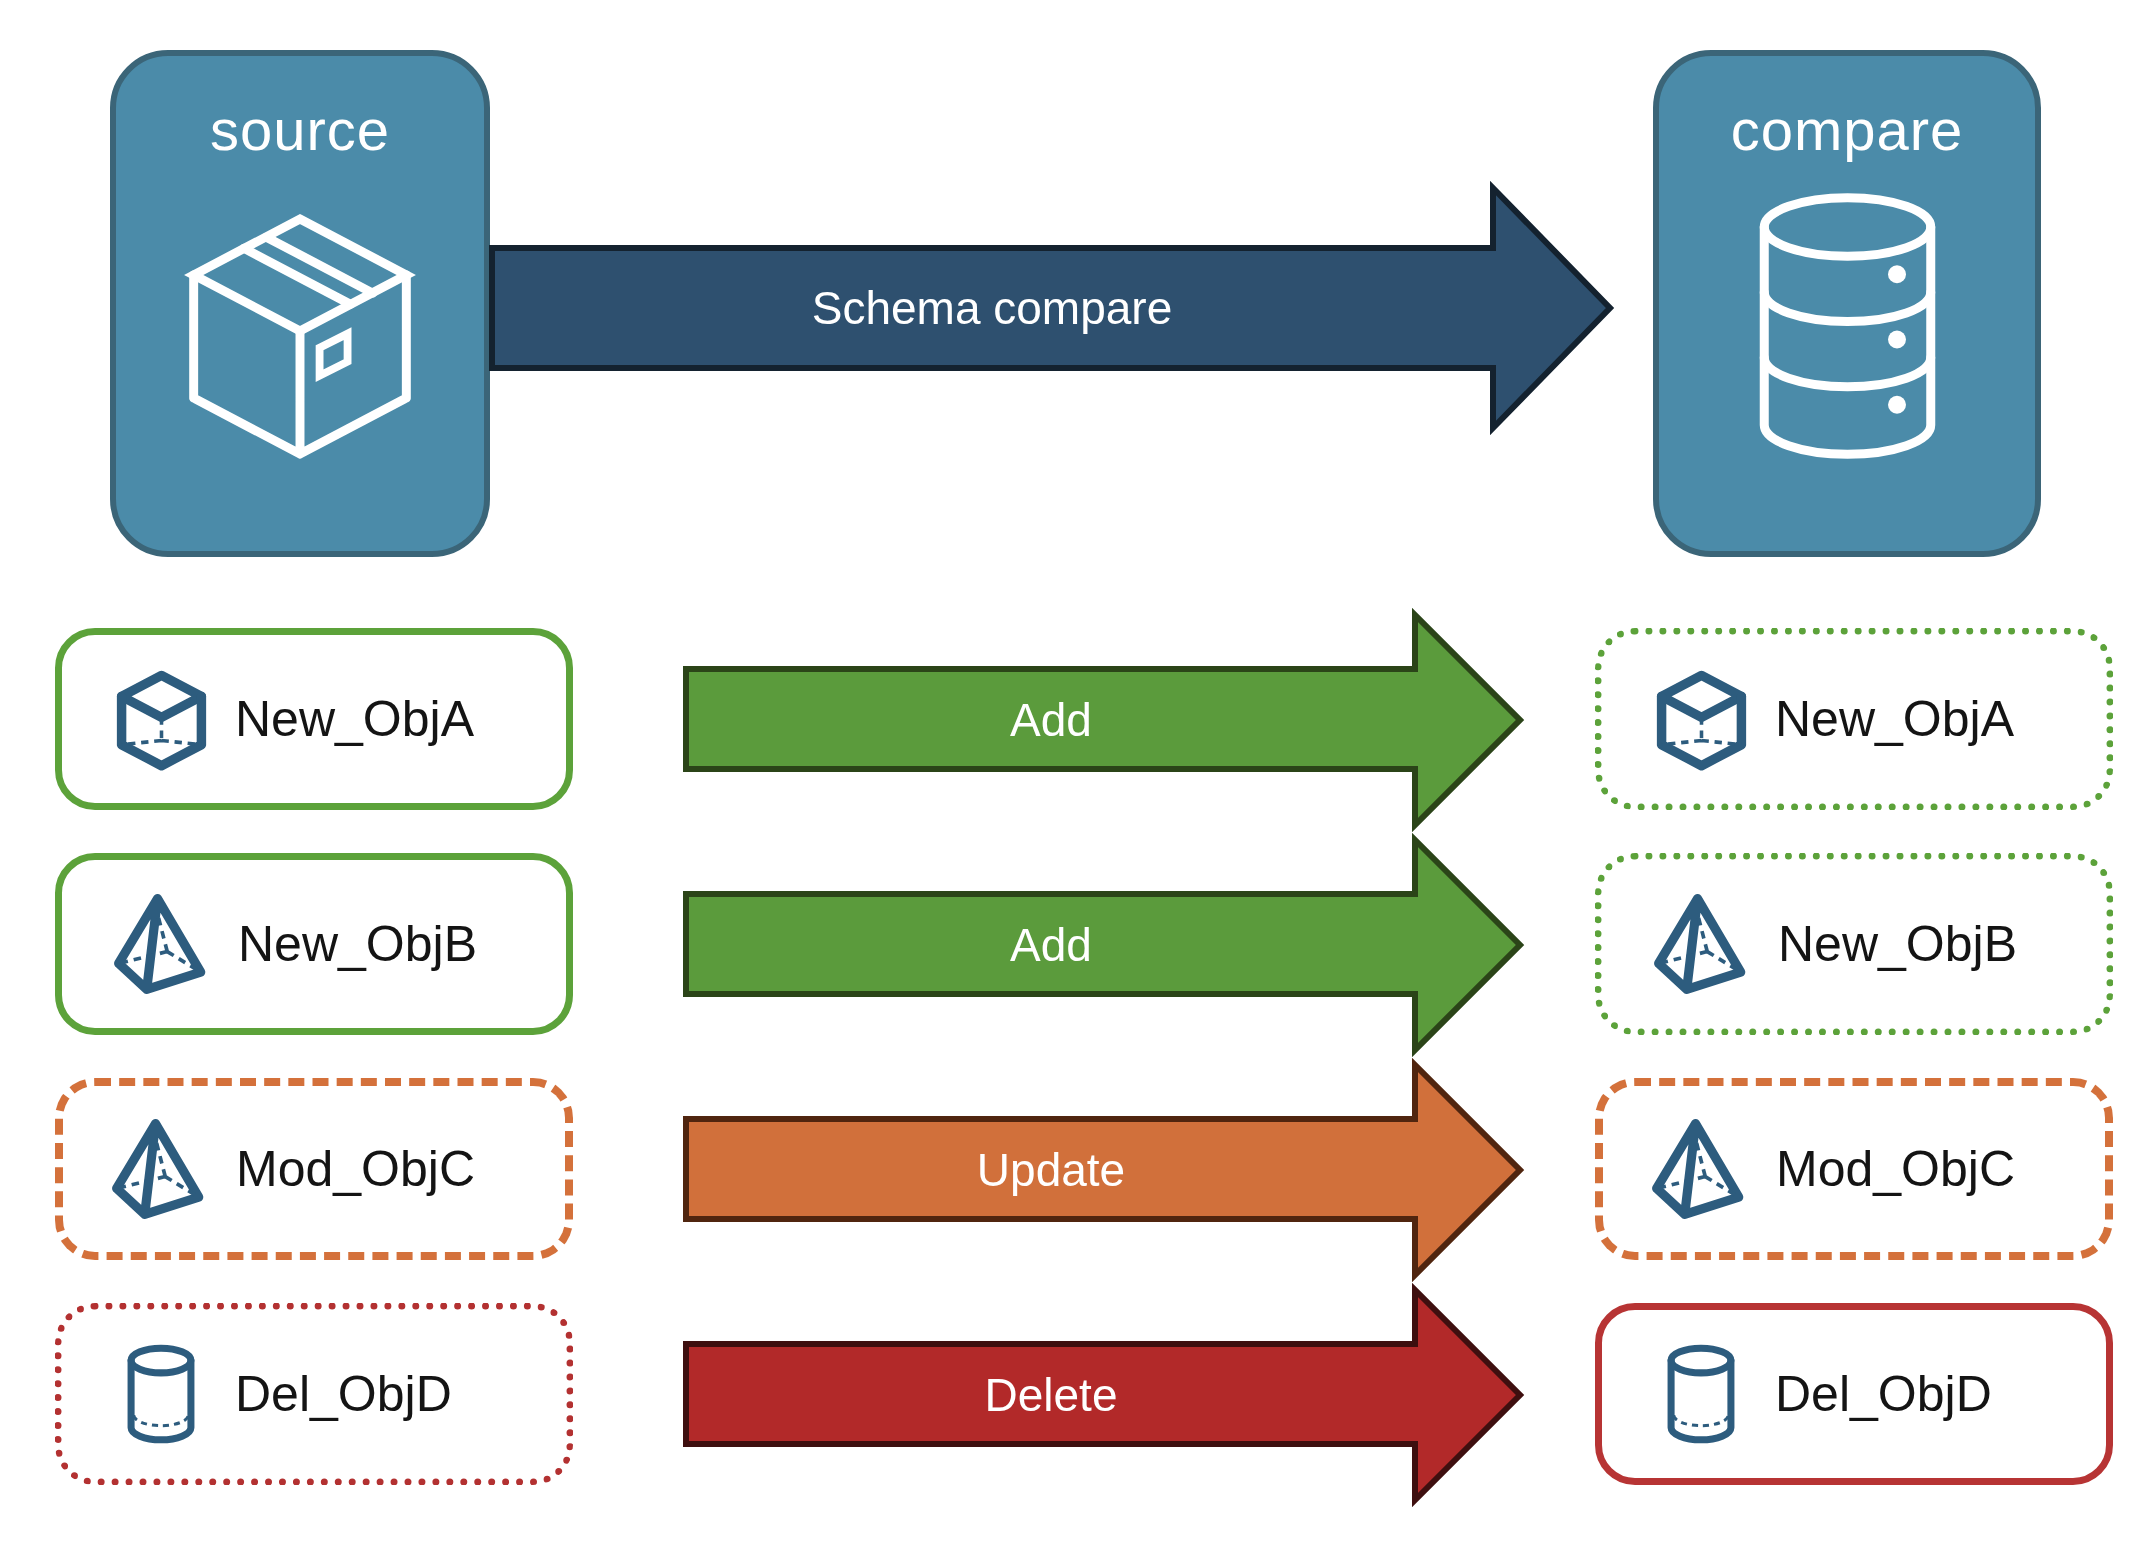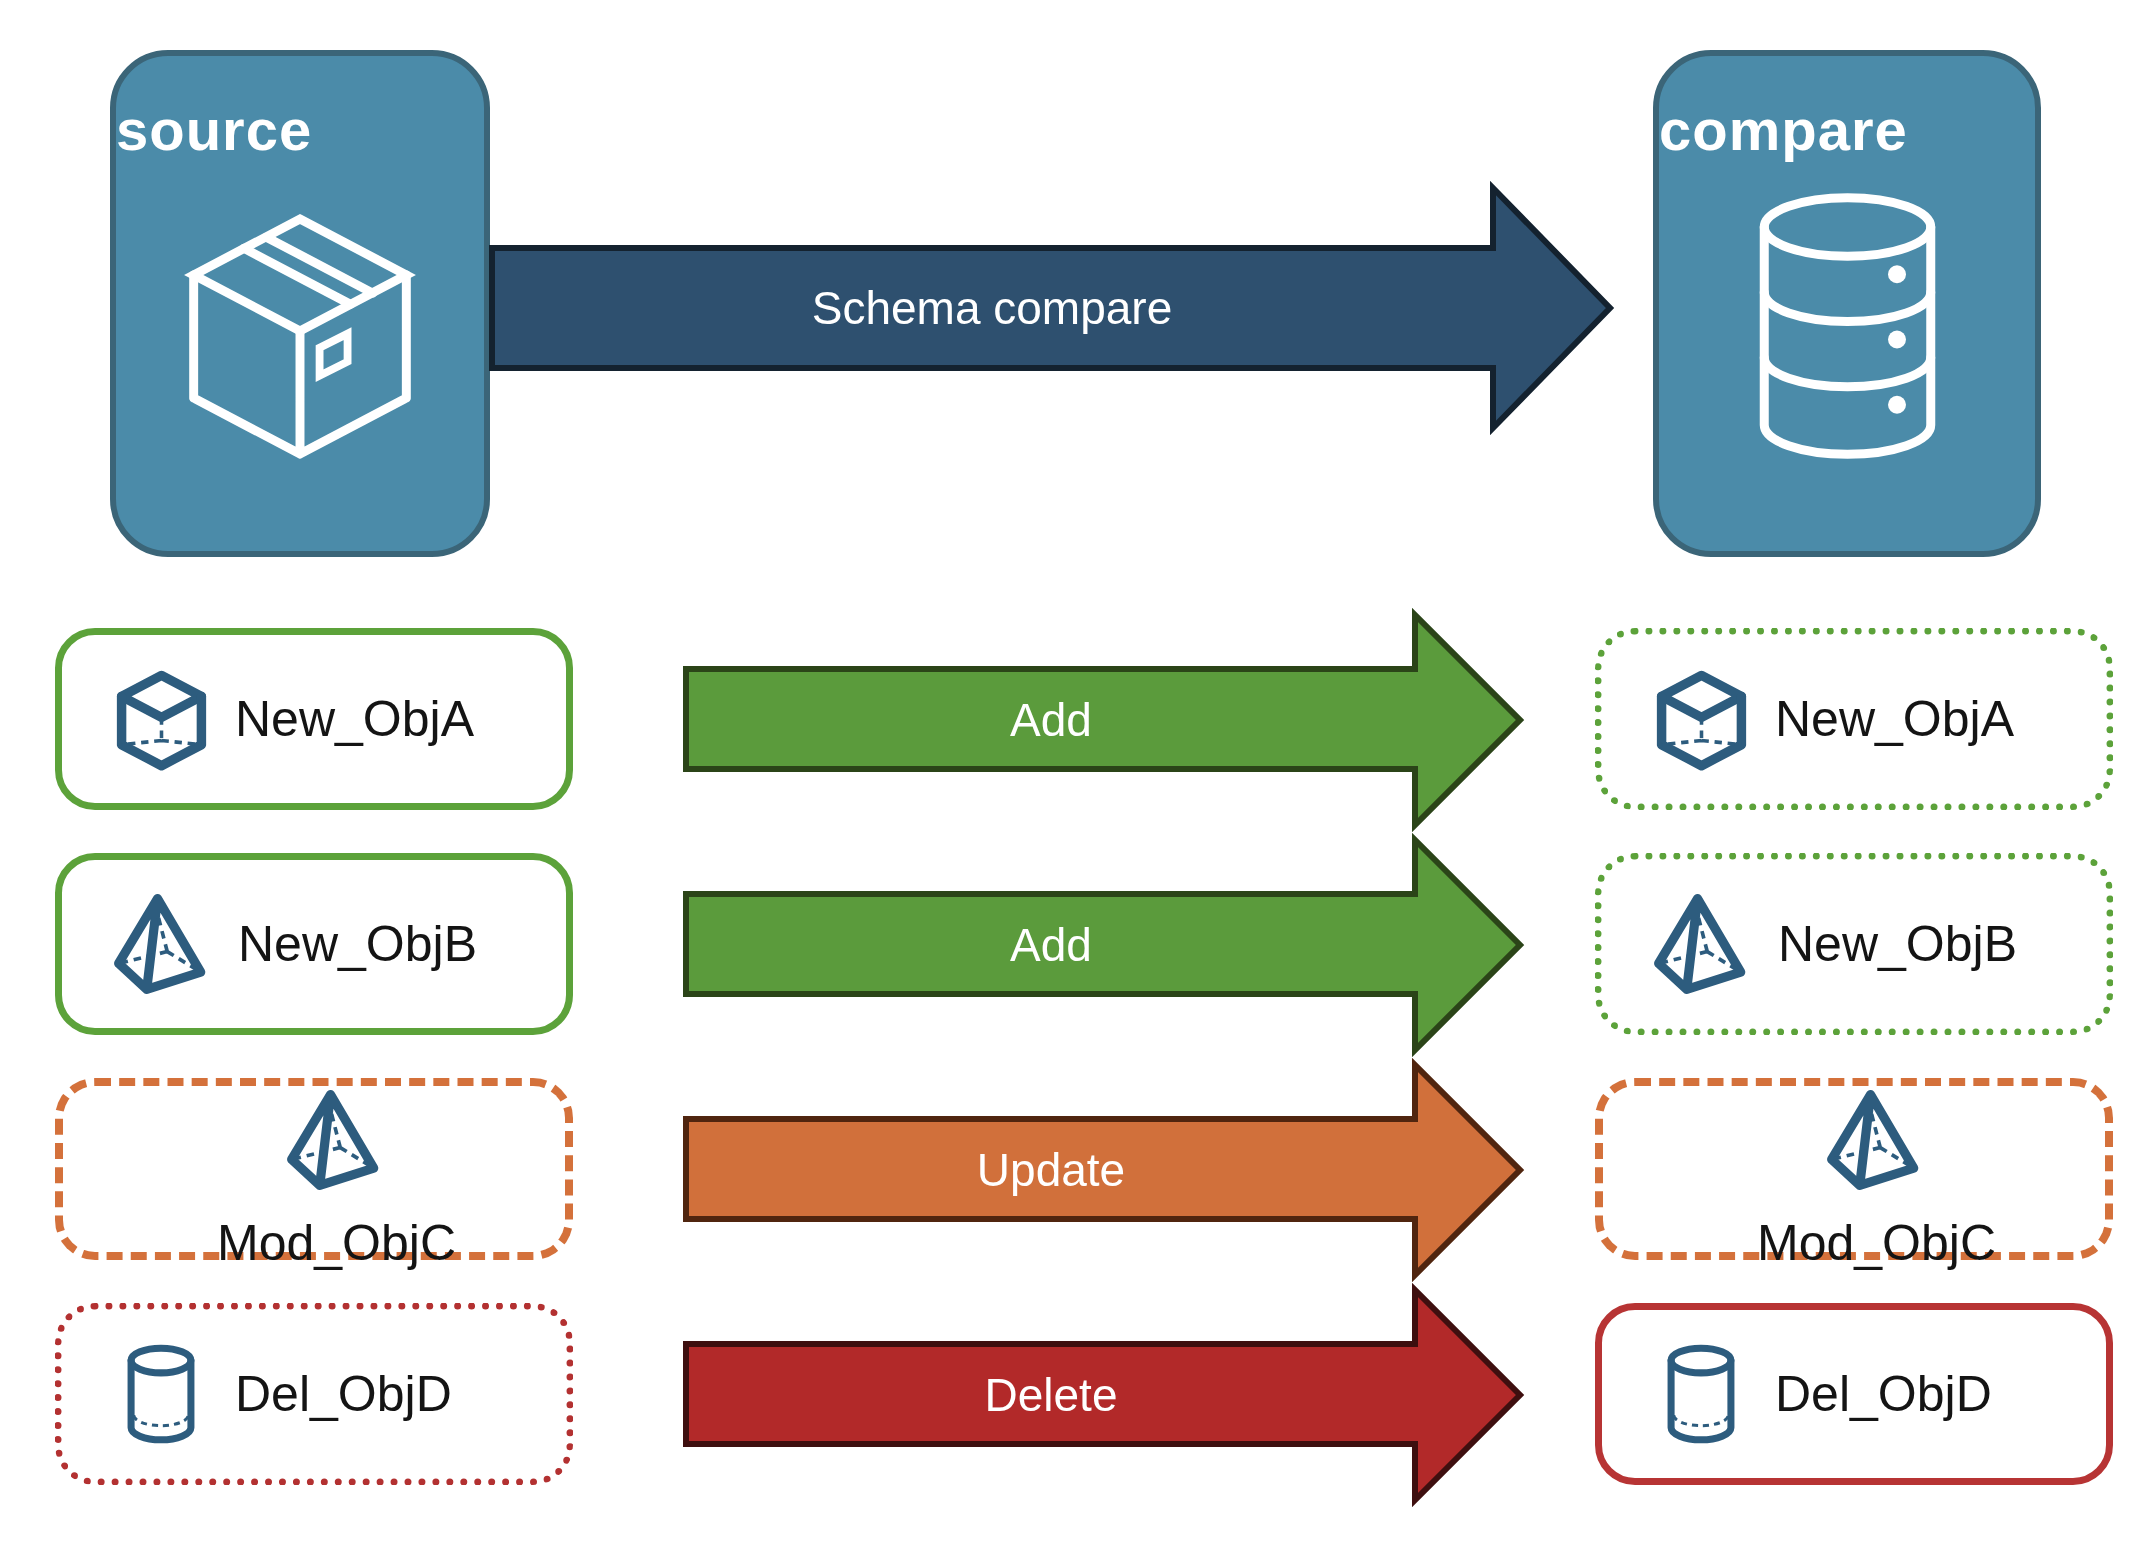--- a/index.html
+++ b/index.html
@@ -4,41 +4,41 @@
 <style>
   html,body{margin:0;padding:0;background:#ffffff;}
   .canvas{
     position:relative;width:2150px;height:1550px;background:#ffffff;overflow:hidden;
     font-family:"Liberation Sans",sans-serif;
   }
   
   .node{position:absolute;background:#4B8BA9;border:6px solid #3B6578;border-radius:58px;box-sizing:border-box;}
   .node-source{left:110px;top:50px;width:380px;height:507px;}
   .node-target{left:1653px;top:50px;width:388px;height:507px;}
-  .node-label{margin-top:40px;font-size:58px;font-weight:700;color:#ffffff;letter-spacing:1px;}
+  .node-label{margin-top:40px;text-align:center;font-size:58px;font-weight:400;color:#ffffff;letter-spacing:1px;}
   .node-icon{display:block;margin:28px auto 0;}
   .white-stroke{stroke:#ffffff;fill:none;stroke-linecap:round;}
   
   .arrow{position:absolute;overflow:visible;}
   .arrow-text{fill:#ffffff;font-size:46px;font-family:"Liberation Sans",sans-serif;}
   .poly-schema{fill:#2E506F;stroke:#14222F;stroke-width:6;}
   .poly-add{fill:#5B9B3C;stroke:#2B4418;stroke-width:6;}
   .poly-update{fill:#D1703B;stroke:#50250F;stroke-width:6;}
   .poly-delete{fill:#B22929;stroke:#3E0F0F;stroke-width:6;}
   
   .card{
     position:absolute;width:518px;height:182px;border-radius:40px;background:#ffffff;
     display:flex;align-items:center;padding-left:45px;gap:20px;box-sizing:border-box;
   }
   .card-left{left:55px;}
   .card-right{left:1595px;}
   .row-0{top:628px;} .row-1{top:853px;padding-left:48px;} .row-2{top:1078px;} .row-3{top:1303px;}
   .b-green-solid {border:7px solid  #5CA23A;}
   .b-green-dotted{border:7px dotted #5CA23A;}
-  .b-orange-dashed{border:8px dashed #D4713B;flex-direction:column;}
+  .b-orange-dashed{border:8px dashed #D4713B;}
   .b-red-dotted {border:7px dotted #B33131;}
   .b-red-solid  {border:7px solid  #B73434;}
   .icon-slot{width:108px;display:flex;justify-content:center;align-items:center;flex:none;}
   .obj-label{font-size:50px;color:#141414;white-space:nowrap;}
   .blue-stroke{stroke:#2D5C7E;fill:none;}
   .defs-holder{position:absolute;width:0;height:0;}
 </style>
 </head>
 <body>
 

